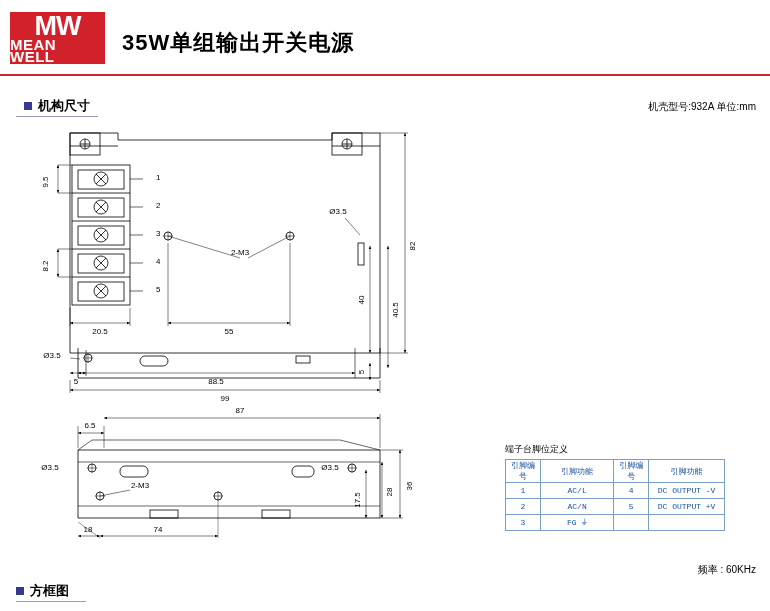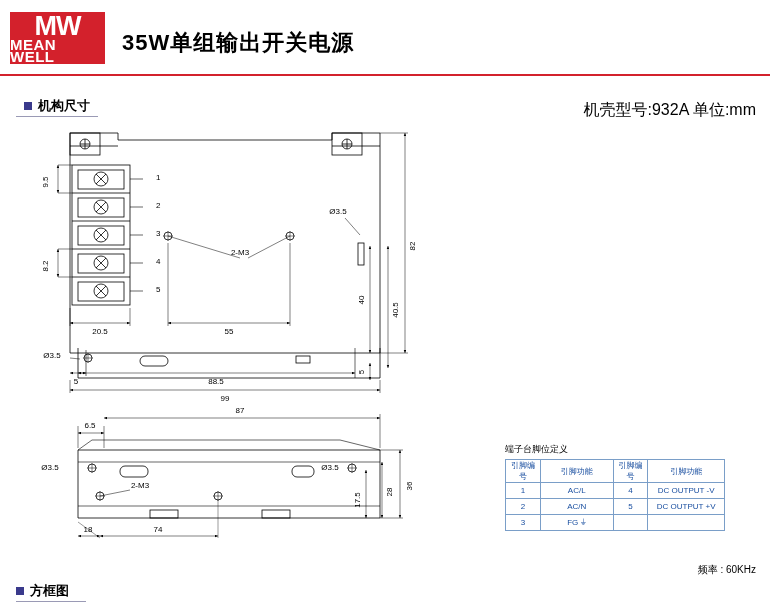--- a/index.html
+++ b/index.html
@@ -94,21 +94,21 @@
 
   .head-mech { left: 24px; top: 97px; }
   .rule-mech { left: 16px; top: 116px; width: 82px; }
 
   .head-block { left: 16px; top: 582px; }
   .rule-block { left: 16px; top: 601px; width: 70px; }
 
   .case-note {
     position: absolute;
     right: 14px; top: 100px;
-    font-size: 16px;
+    font-size: 10px;
     text-align: right;
   }
   .freq-note {
     position: absolute;
     right: 14px; top: 563px;
     font-size: 10px;
   }
 
   
   .canvas {
@@ -118,20 +118,21 @@
     height: 440px;
   }
   svg { display: block; }
 
   
   .term-table {
     position: absolute;
     left: 505px; top: 443px;
     width: 248px;
     font-size: 8px;
+    font-family: Liberation Mono, monospace;
   }
   .term-title {
     font-size: 9px;
     margin-bottom: 3px;
     color: #000;
   }
   table.tt {
     border-collapse: collapse;
     width: 220px;
     color: #1a4fa0;

